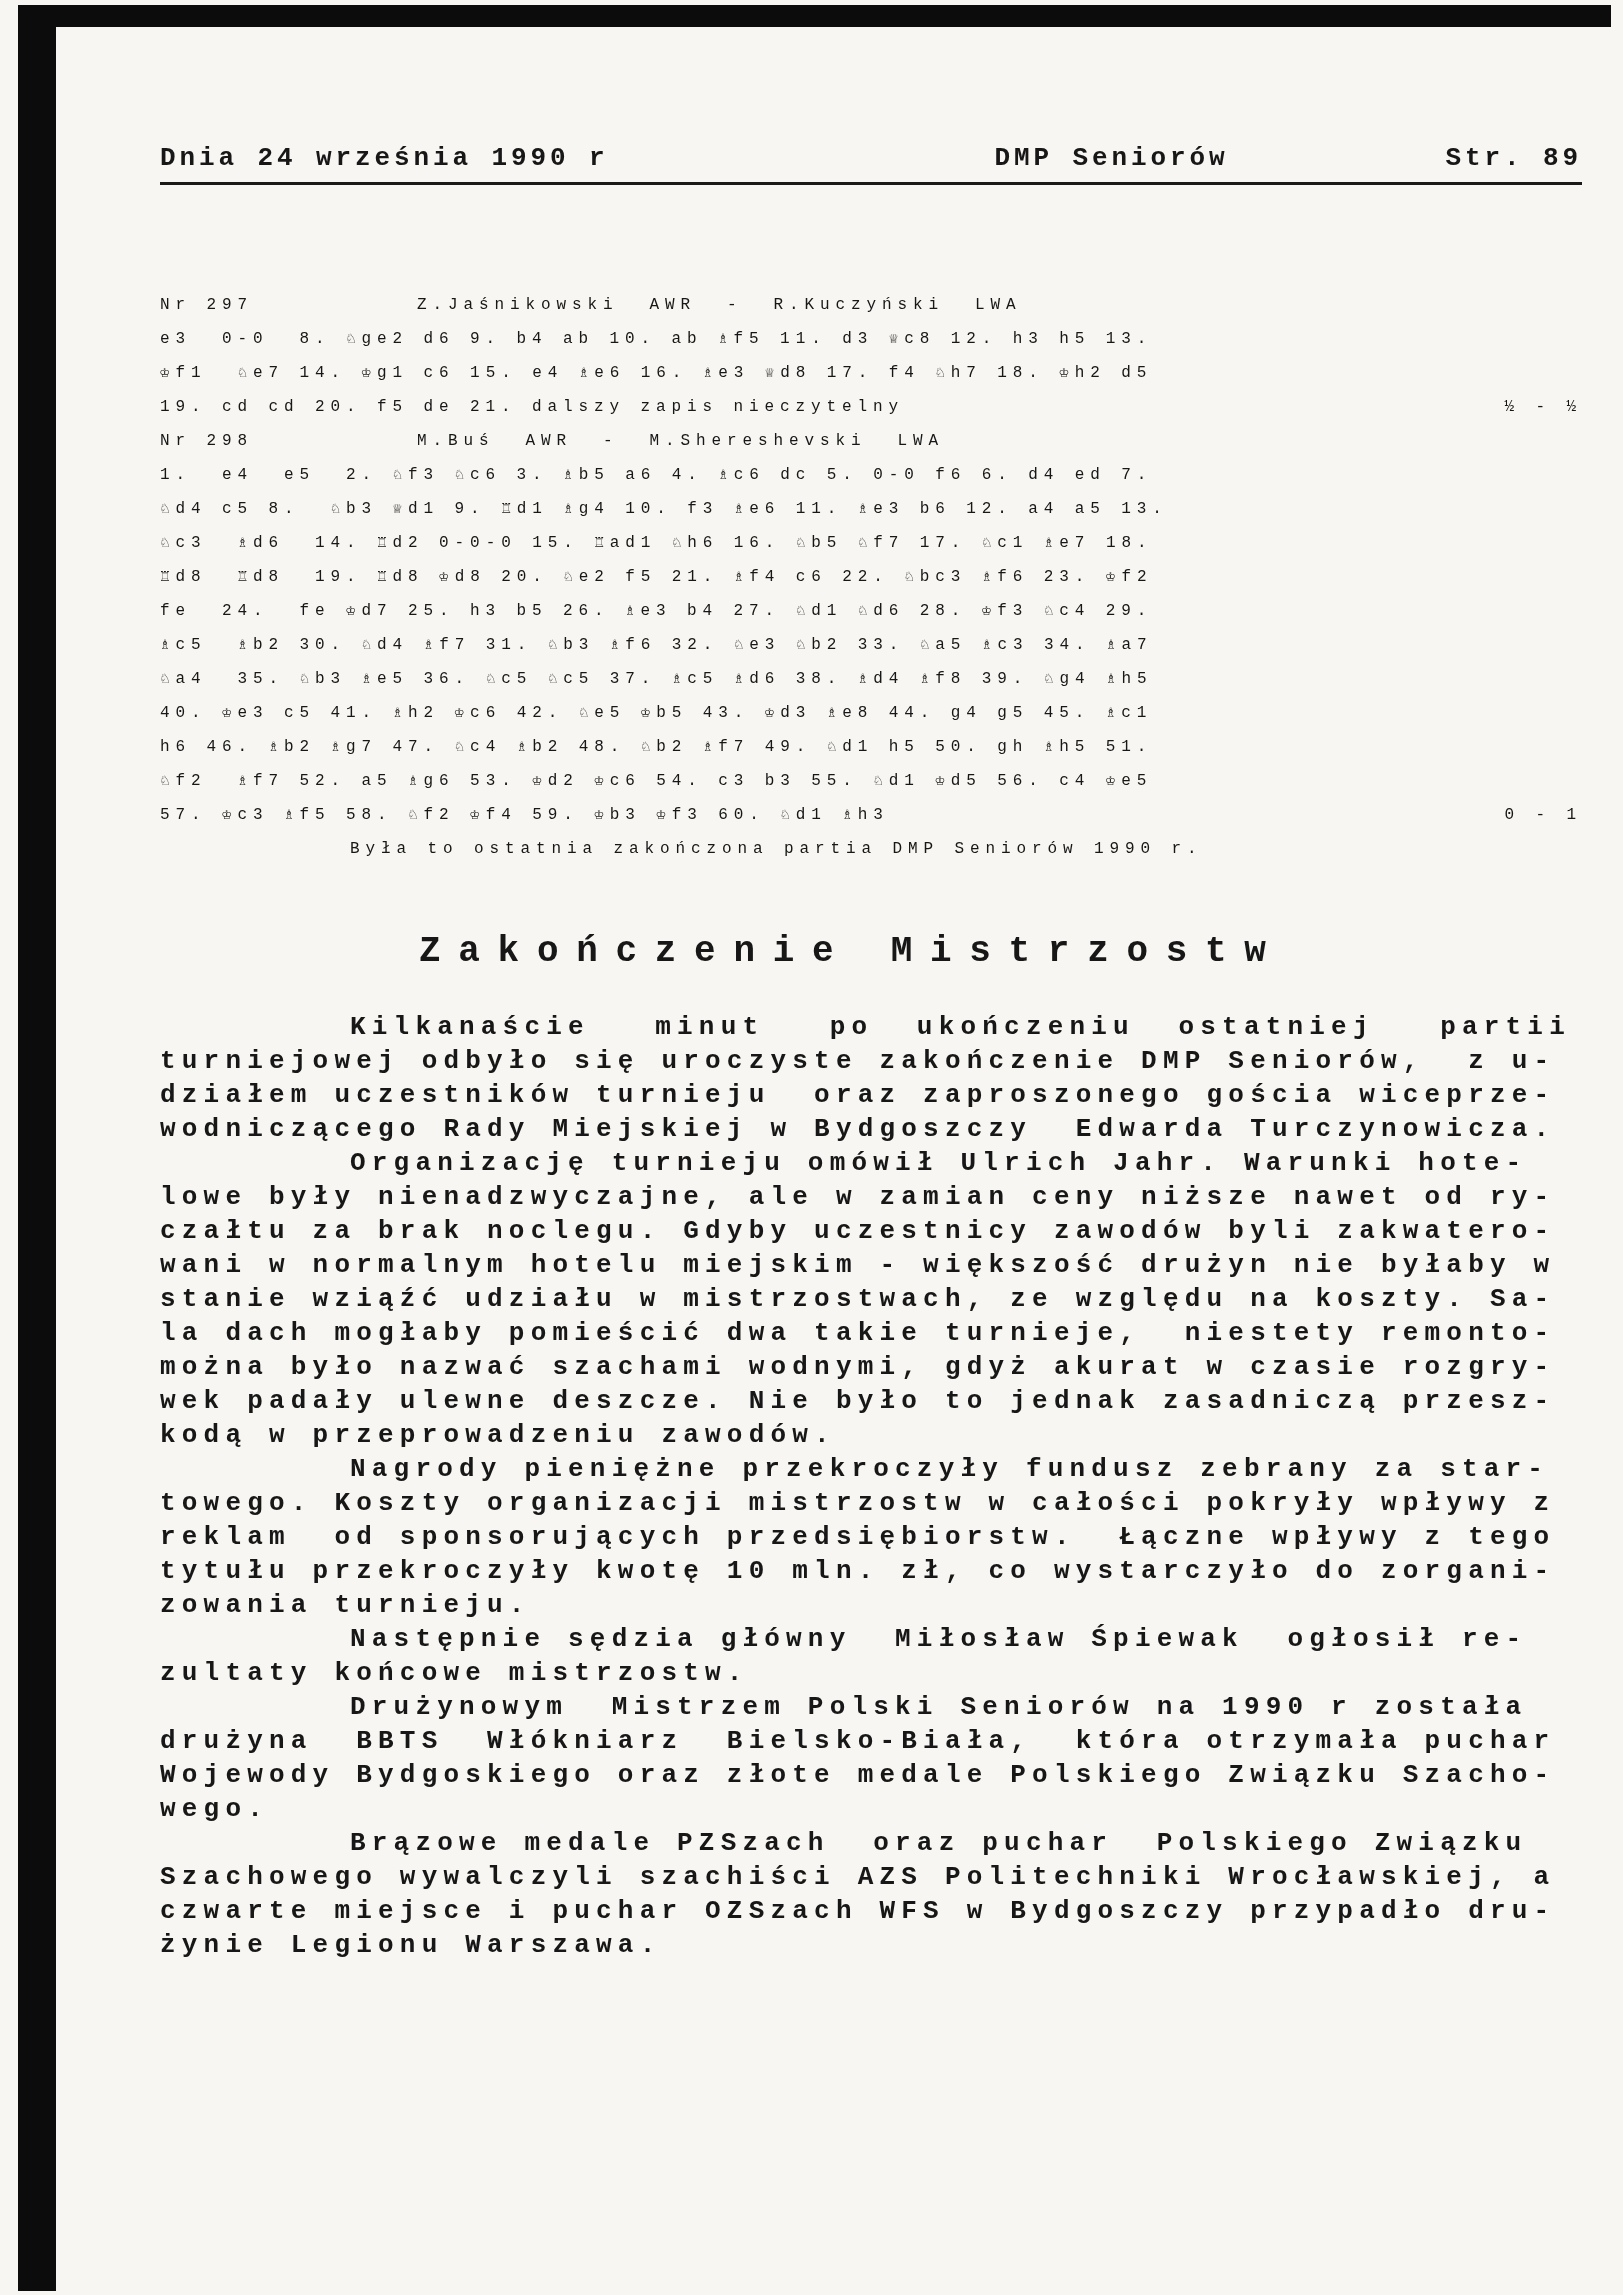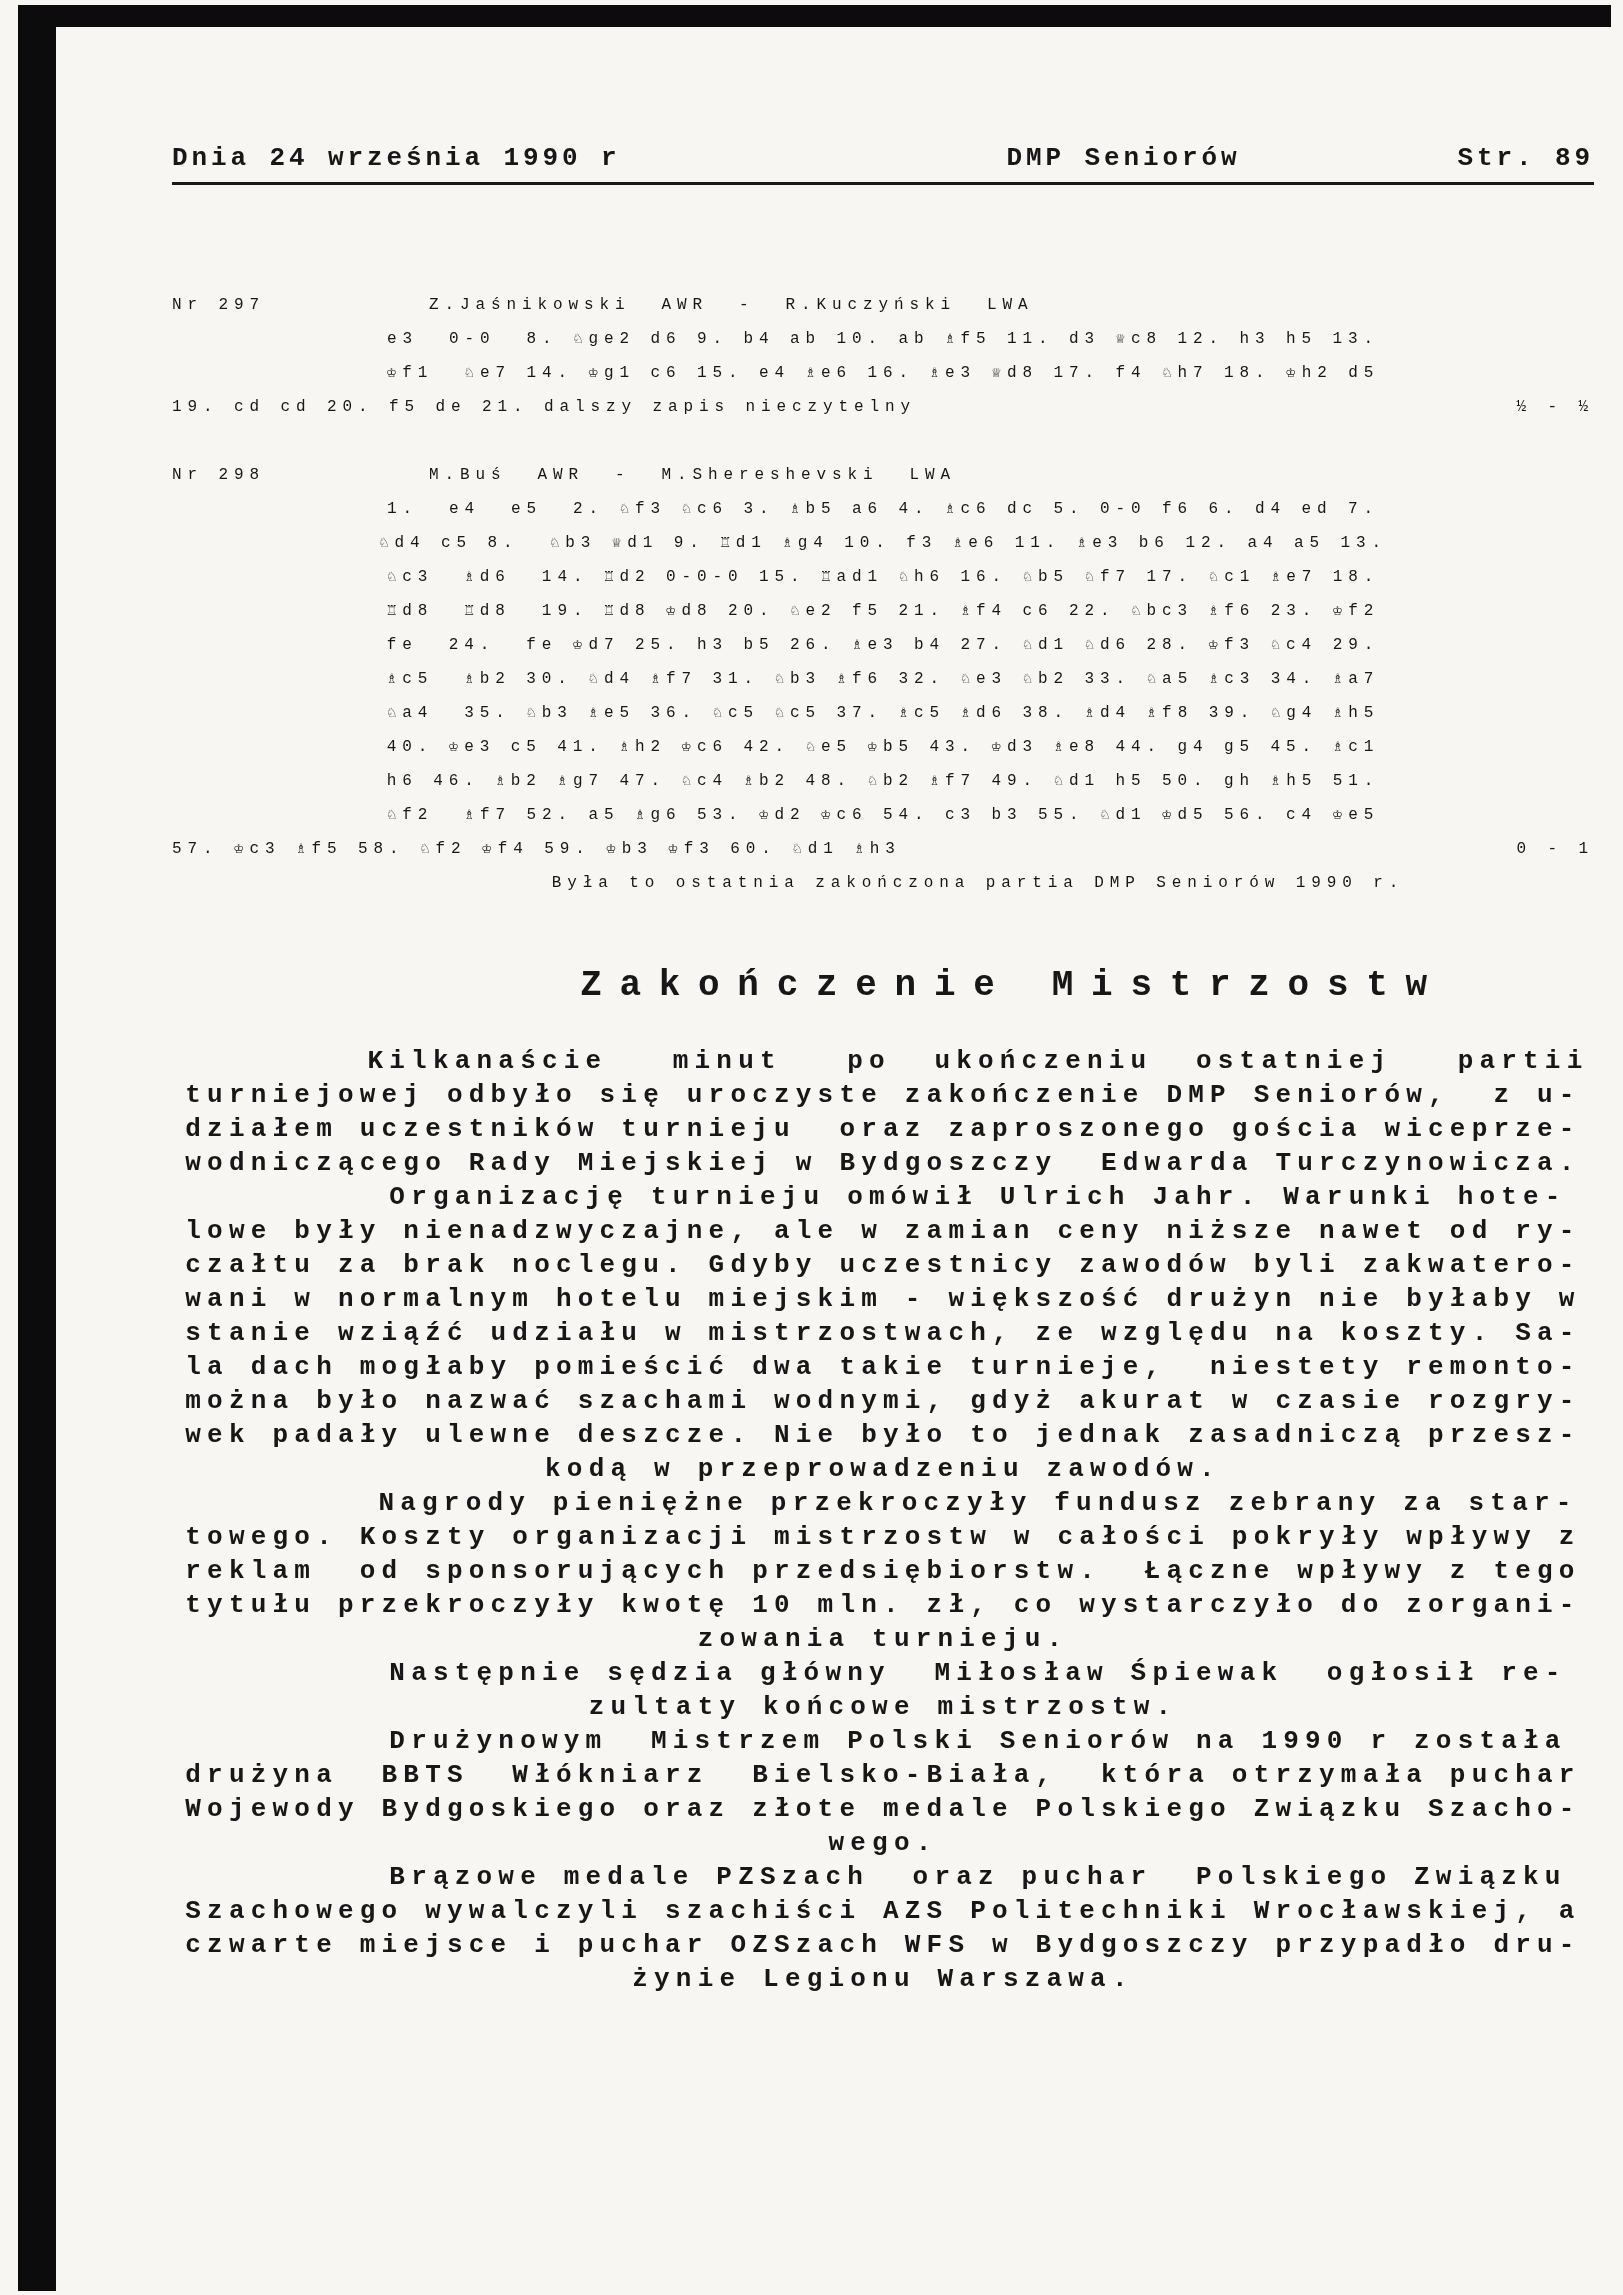--- a/index.html
+++ b/index.html
@@ -5,35 +5,35 @@
   html,body{margin:0;padding:0;}
   body{
     width:1623px;height:2295px;position:relative;overflow:hidden;
     background:#f7f6f2;color:#171717;
     font-family:"Liberation Mono","DejaVu Sans Mono","DejaVu Sans",monospace;
   }
   
   .scan-top{position:absolute;left:18.3px;top:5.2px;width:1593px;height:22px;background:#0c0c0c;}
   .scan-left{position:absolute;left:18.3px;top:5.2px;width:38px;height:2286px;background:#0c0c0c;}
 
-  .content{position:absolute;left:172px;top:143px;width:1422px;text-align:center;}
+  .content{position:absolute;left:160px;top:143px;width:1422px;}
 
   .header-row{
     display:flex;align-items:baseline;
     font-size:26px;font-weight:700;letter-spacing:3.9px;
     padding-bottom:9.2px;border-bottom:3.9px solid #1a1a1a;
     white-space:pre;
   }
   .hdr-center{margin-left:386px;}
   .hdr-page{margin-left:auto;}
 
   .games{margin-top:103px;font-size:16px;line-height:34px;letter-spacing:5.9px;font-weight:400;}
   .game-header{display:flex;white-space:pre;}
   .game-players{margin-left:164px;}
-  .game-298{margin-top:34px;}
+  .game-298{}
   .move-line{white-space:pre;}
   .line-with-result{display:flex;}
   .result{margin-left:auto;}
   .closing-note{white-space:pre;padding-left:190px;}
 
   .section-heading{
     margin-top:65px;margin-left:259px;
     font-size:36px;font-weight:700;letter-spacing:17.7px;white-space:pre;
   }
 

